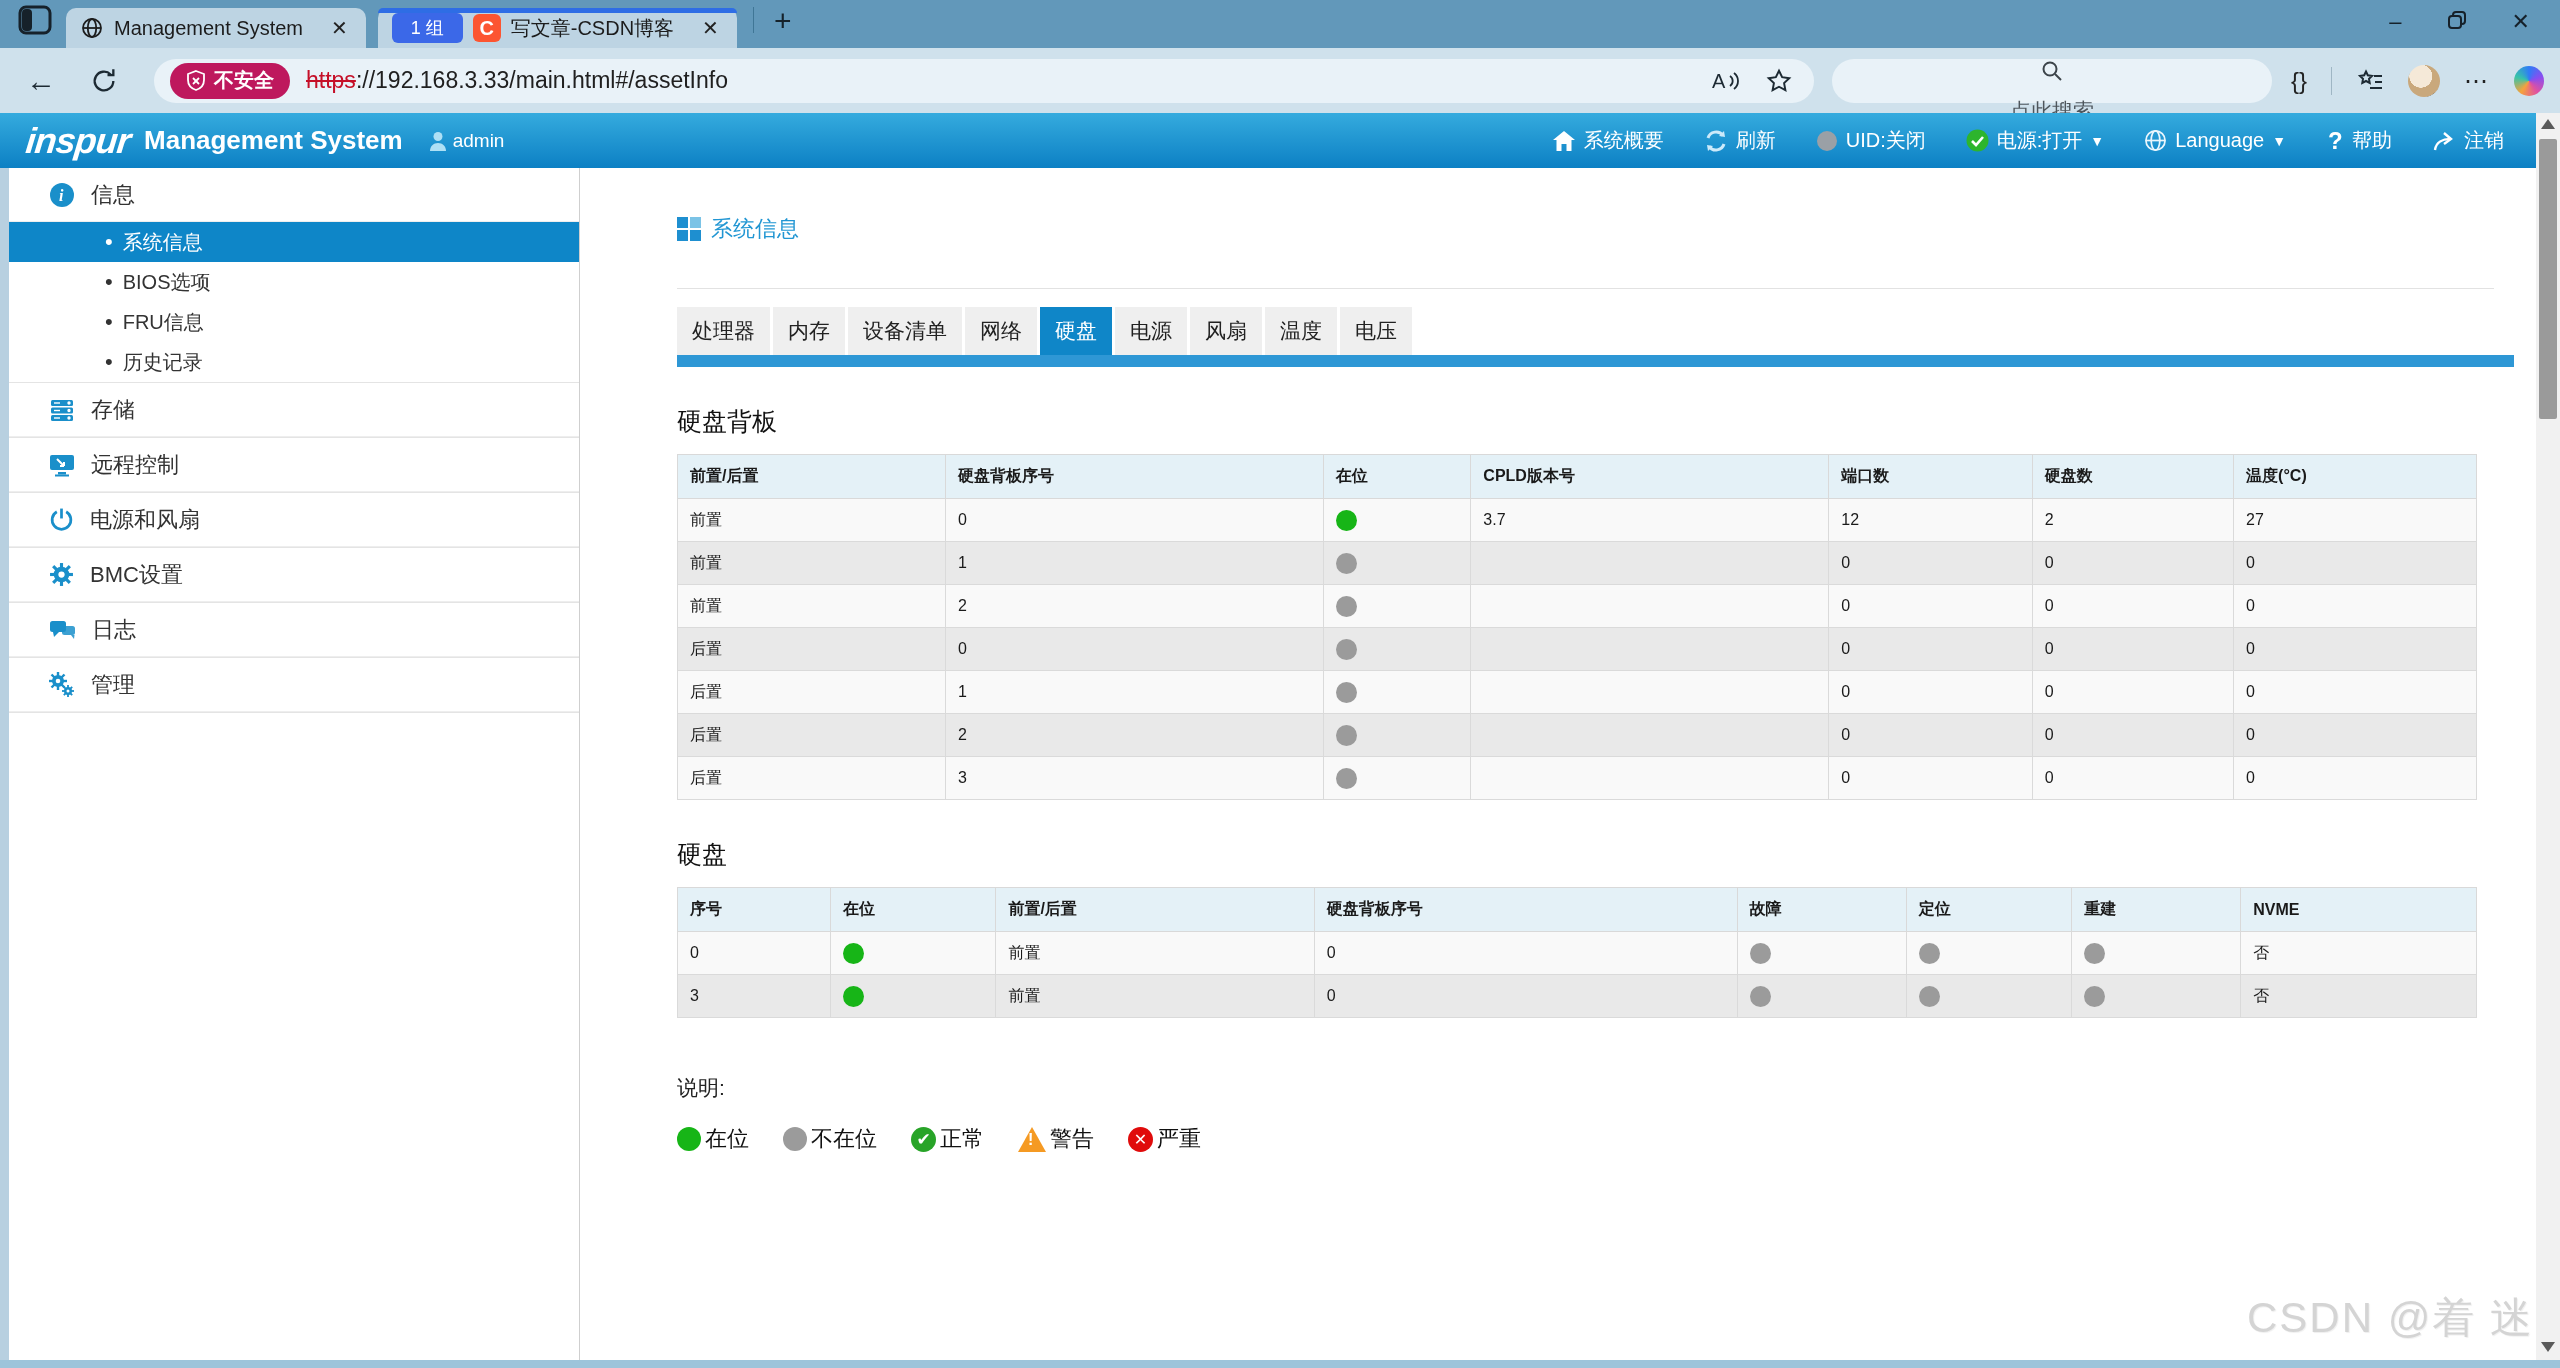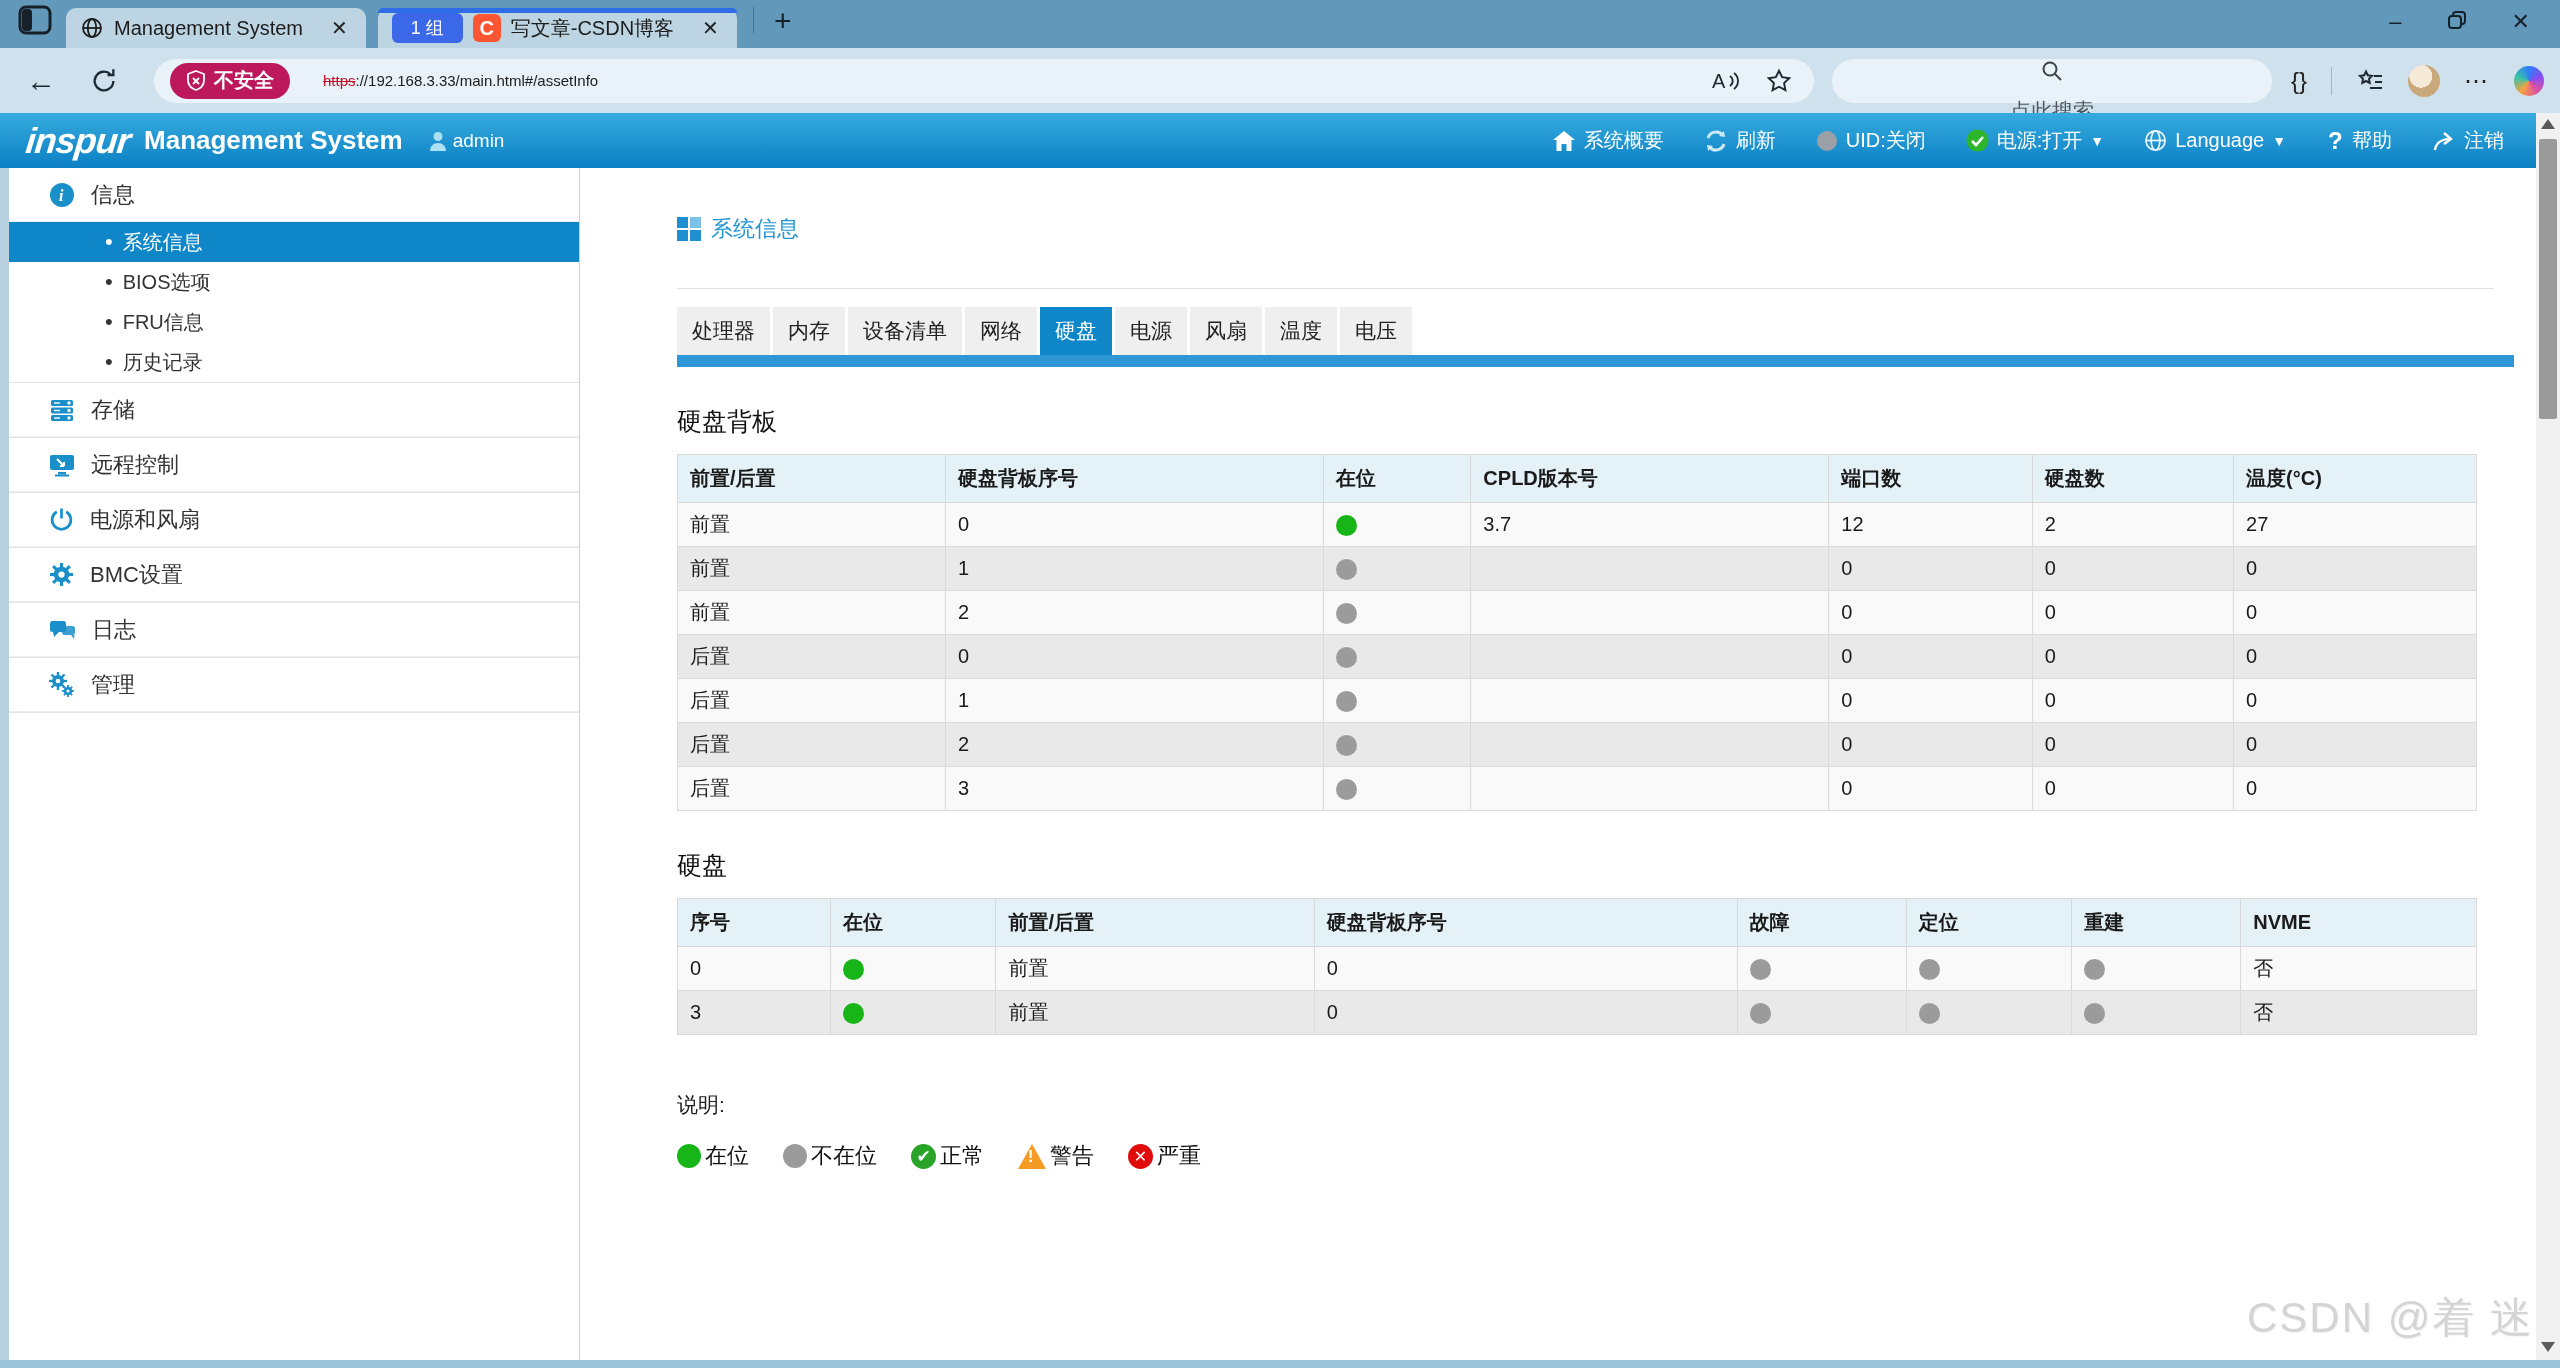--- a/index.html
+++ b/index.html
@@ -30,21 +30,21 @@
 
   
   #toolbar { position:absolute; left:0; top:48px; width:2560px; height:65px;
     background:#cfe1ec; display:flex; align-items:center; }
   .nav-arrow { font-size:30px; color:#1d2a33; margin-left:26px; }
   .reload { margin-left:34px; }
   #url-pill { margin-left:36px; width:1660px; height:44px; background:#e9f2f8;
     border-radius:22px; display:flex; align-items:center; padding:0 16px; }
   #security-badge { background:#be185d; height:36px; border-radius:18px; display:flex;
     align-items:center; gap:8px; padding:0 16px; color:#fff; font-size:20px; font-weight:bold; }
-  #url-text { margin-left:33px; font-size:15px; color:#202020; white-space:nowrap; }
+  #url-text { margin-left:16px; font-size:23px; color:#202020; white-space:nowrap; }
   #url-text .scheme { color:#c50f28; text-decoration:line-through; }
   #pill-right { margin-left:auto; display:flex; align-items:center; gap:26px; padding-right:6px; }
   #search-pill { margin-left:18px; width:440px; height:44px; background:#e9f2f8;
     border-radius:22px; display:flex; align-items:center; gap:14px; padding:0 20px;
     color:#4e565c; font-size:21px;flex-direction:column; }
   #toolbar-right { margin-left:auto; display:flex; align-items:center; gap:24px; padding-right:16px; }
   .tool-sep { width:1px; height:28px; background:#9fb6c4; }
   #avatar { width:32px; height:32px; border-radius:50%;
     background:radial-gradient(circle at 40% 35%, #f5e9d8 0 40%, #c9a87c 41% 75%, #8a6f4e 76%); }
   #copilot-icon { width:30px; height:30px; border-radius:50%;
@@ -85,21 +85,21 @@
   #bc-divider { height:1px; background:#e2e2e2; margin-top:44px; }
 
   #tabs-row { display:flex; gap:3px; margin-top:18px; }
   .mtab { background:#efefef; color:#222; font-size:21px; padding:10px 15px;
     white-space:nowrap; }
   .mtab.active { background:#0f86c8; color:#fff; }
   #tabs-bar { height:12px; background:#2e97d5; margin-right:-20px; }
 
   .section-title { font-size:25px; font-weight:normal; color:#111; margin-top:38px; }
   table.data { border-collapse:collapse; width:1800px; margin-top:16px;
-    font-size:20px; color:#1a1a1a;padding-left:12px; }
+    font-size:16px; color:#1a1a1a;padding-left:12px; }
   table.data th { background:#e4f1f7; text-align:left; font-weight:bold;
     padding:10px 12px; border:1px solid #d9d9d9; height:44px; }
   table.data td { padding:8px 12px; border:1px solid #dadada; height:43px; }
   table.data tbody tr:nth-child(odd) { background:#f9f9f9; }
   table.data tbody tr:nth-child(even) { background:#e9e9e9; }
   .dot { display:inline-block; width:21px; height:21px; border-radius:50%; vertical-align:middle; }
   .dot-green { background:#17b517; } .dot-gray { background:#9b9b9b; }
 
   #legend-label { margin-top:56px; font-size:21px; color:#222; }
   #legend { display:flex; align-items:center; gap:34px; margin-top:22px; font-size:22px; color:#111; }

